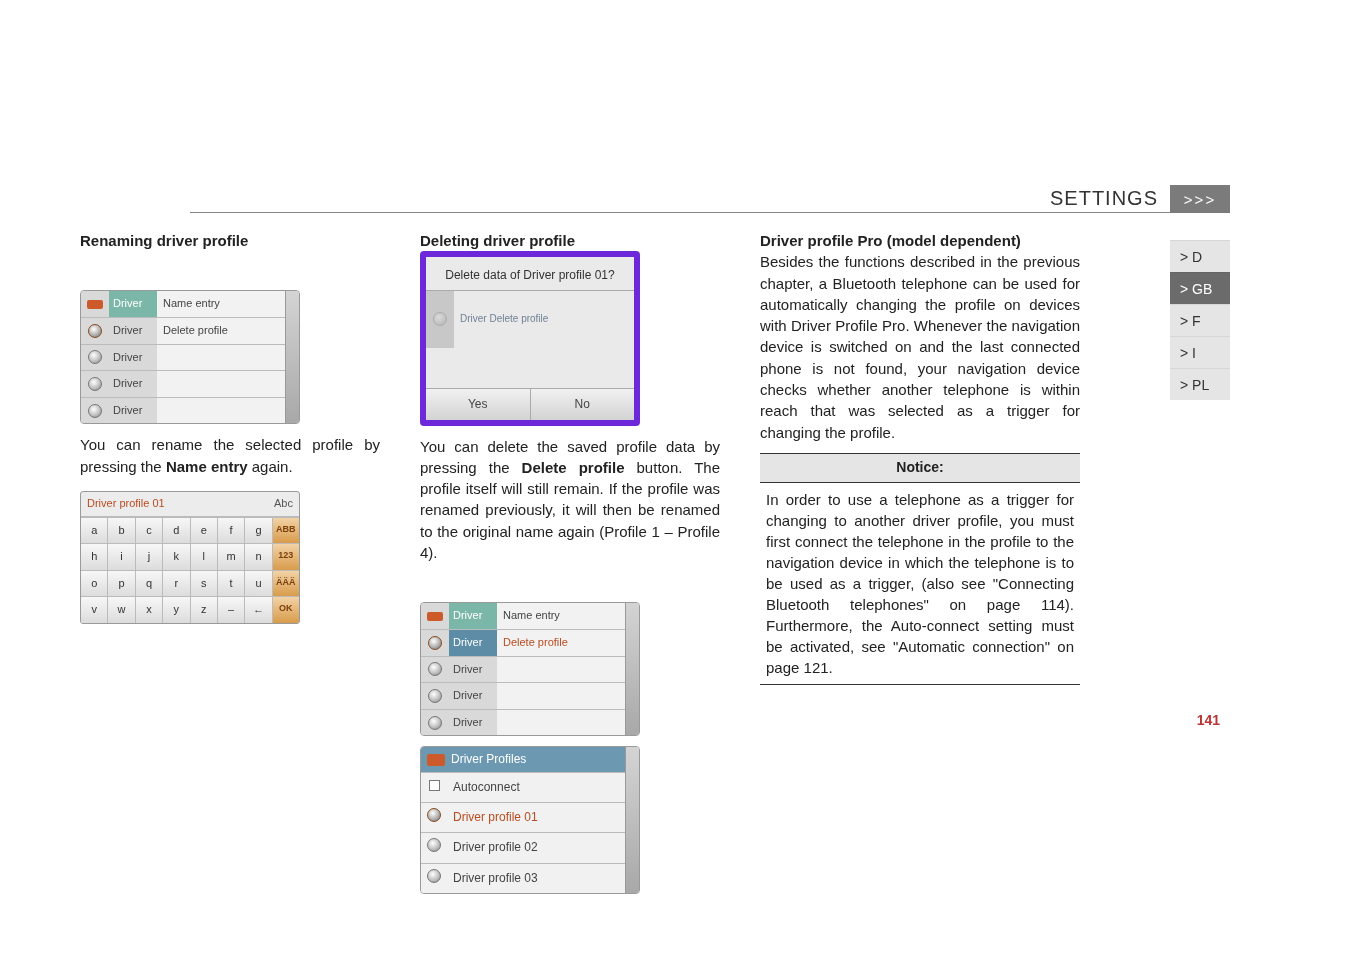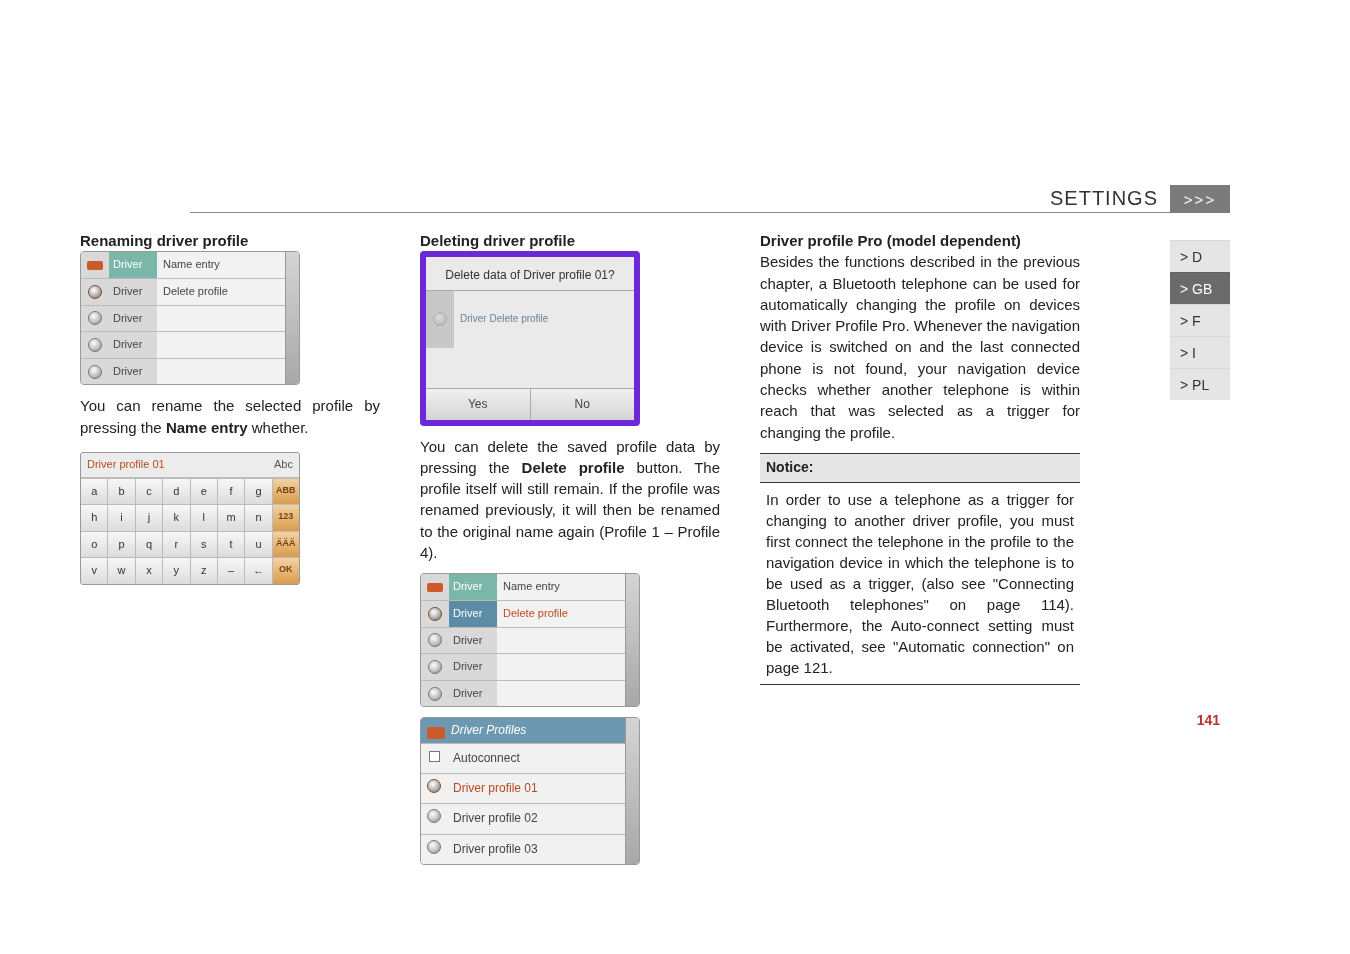--- a/index.html
+++ b/index.html
@@ -27,21 +27,21 @@
   .row-line { display: flex; border-top: 1px solid #bbb; font-size: 12px; }
   .row-line:first-child { border-top: none; }
   .icon-cell { width: 28px; display: flex; align-items: center; justify-content: center; background: #d9d9d9; }
   .label-cell { width: 48px; padding: 5px 4px; background: #d9d9d9; color: #444; font-size: 11px; }
   .label-cell.hl-green { background: #7bb7a8; color: #fff; }
   .label-cell.hl-blue { background: #5d8da6; color: #fff; }
   .value-cell { flex: 1; padding: 5px 6px; background: #f2f2f2; color: #444; font-size: 11px; }
   .value-cell.hl { color: #b84b1f; }
   
   .scrollbar { position: absolute; right: 0; top: 0; bottom: 0; width: 14px; background: linear-gradient(#d4d4d4, #a8a8a8); border-left: 1px solid #999; }
-  .device-img.with-scroll { position: relative; }
+  .device-img.with-scroll { position: relative; margin-top: 39px; }
   .device-img.with-scroll .rows { margin-right: 14px; }
   
   .kb-img { width: 220px; margin-top: 14px; border: 1px solid #999; border-radius: 3px; overflow: hidden; background: #ececec; }
   .kb-head { display: flex; justify-content: space-between; font-size: 11px; padding: 4px 6px; color: #b84b1f; border-bottom: 1px solid #bbb; }
   .kb-head .mode { color: #555; }
   .kb-row { display: flex; }
   .kb-row .k { flex: 1; text-align: center; padding: 5px 0; font-size: 11px; border-right: 1px solid #bbb; border-top: 1px solid #bbb; background: linear-gradient(#f7f7f7, #dcdcdc); color: #333; }
   .kb-row .k:last-child { border-right: none; }
   .kb-row .k.sp { background: linear-gradient(#f2d2a5, #d89c4c); color: #7b3f0c; font-size: 9px; font-weight: 700; }
   
@@ -49,32 +49,32 @@
   .dialog-title { text-align: center; font-size: 12px; padding: 10px 0 6px 0; color: #333; }
   .dialog-body { display: flex; font-size: 11px; }
   .dialog-bcell { width: 28px; background: #c8c8c8; display: flex; align-items: center; justify-content: center; color: #889caa; border-top: 1px solid #aaa; }
   .dialog-bitems { flex: 1; padding: 21px 6px; color: #6f8296; font-size: 10px; border-top: 1px solid #aaa; }
   .dialog-spacer { height: 40px; }
   .dialog-btns { display: flex; border-top: 1px solid #aaa; }
   .dialog-btn { flex: 1; text-align: center; font-size: 12px; padding: 7px 0; color: #444; background: linear-gradient(#f1f1f1, #d3d3d3); }
   .dialog-btn + .dialog-btn { border-left: 1px solid #aaa; }
   
   .list2-img { width: 220px; margin-top: 10px; border: 1px solid #999; border-radius: 4px; overflow: hidden; }
-  .list2-head { display: flex; align-items: flex-end; background: #6c98b1; color: #fff; font-size: 12px; padding: 4px 6px; font-style: italic; }
+  .list2-head { display: flex; align-items: center; background: #6c98b1; color: #fff; font-size: 12px; padding: 4px 6px; }
   .list2-head .ico-sm { width: 18px; height: 12px; background: #cd5a2a; border-radius: 2px; margin-right: 6px; }
   .list2-row { display: flex; align-items: center; border-top: 1px solid #bbb; font-size: 12px; background: #f1f1f1; }
   .list2-row .lic { width: 26px; text-align: center; }
   .list2-row .lt { flex: 1; padding: 6px; color: #444; }
   .list2-row.hl .lt { color: #b84b1f; }
   .list2-img.with-scroll { position: relative; }
   .list2-img.with-scroll .rows2 { margin-right: 14px; }
   
   .para { margin-bottom: 10px; text-align: justify; }
   
-  .notice-head { font-weight: 700; border-top: 1px solid #333; border-bottom: 1px solid #333; padding: 4px 6px; background: #e5e5e5; font-size: 14px; margin-top: 6px; }
+  .notice-head { font-weight: 700; border-top: 1px solid #333; border-bottom: 1px solid #333; padding: 4px 6px; background: #e5e5e5; font-size: 14px; margin-top: 6px; text-align: center; }
   .notice-body { border-bottom: 1px solid #333; padding: 6px; font-size: 15px; line-height: 1.4; text-align: justify; }
   
   .pagenum { position: absolute; right: 130px; bottom: 20px; font-weight: 700; font-size: 14px; color: #b33; }
   
   .chkbox { width: 11px; height: 11px; border: 1px solid #777; background: #fff; display: inline-block; }
   .wheel { width: 14px; height: 14px; border-radius: 50%; background: radial-gradient(circle at 40% 35%, #fff 0%, #aaa 60%, #666 100%); border: 1px solid #8a4a20; display: inline-block; }
   .wheel.g { border-color: #777; background: radial-gradient(circle at 40% 35%, #fff 0%, #bbb 60%, #777 100%); }
   .car-sm { width: 16px; height: 9px; background: #cd5a2a; border-radius: 2px; display: inline-block; }
 </style>
 </head>
@@ -137,21 +137,21 @@
                 <span class="wheel g"></span>
               </div>
             <div class="label-cell">Driver</div>
             <div class="value-cell"></div>
           </div>
         </div>
         <div class="scrollbar"></div>
       </div>
 
       <div class="para">
-        <span>You can rename the selected profile by pressing the </span><b>Name entry</b><span> whether.</span>
+        <span>You can rename the selected profile by pressing the </span><b>Name entry</b><span> again.</span>
       </div>
 
       <div class="kb-img">
         <div class="kb-head">
           <span>Driver profile 01</span>
           <span class="mode">Abc</span>
         </div>
         <div class="kb-row">
           <div class="k">a</div>
           <div class="k">b</div>

